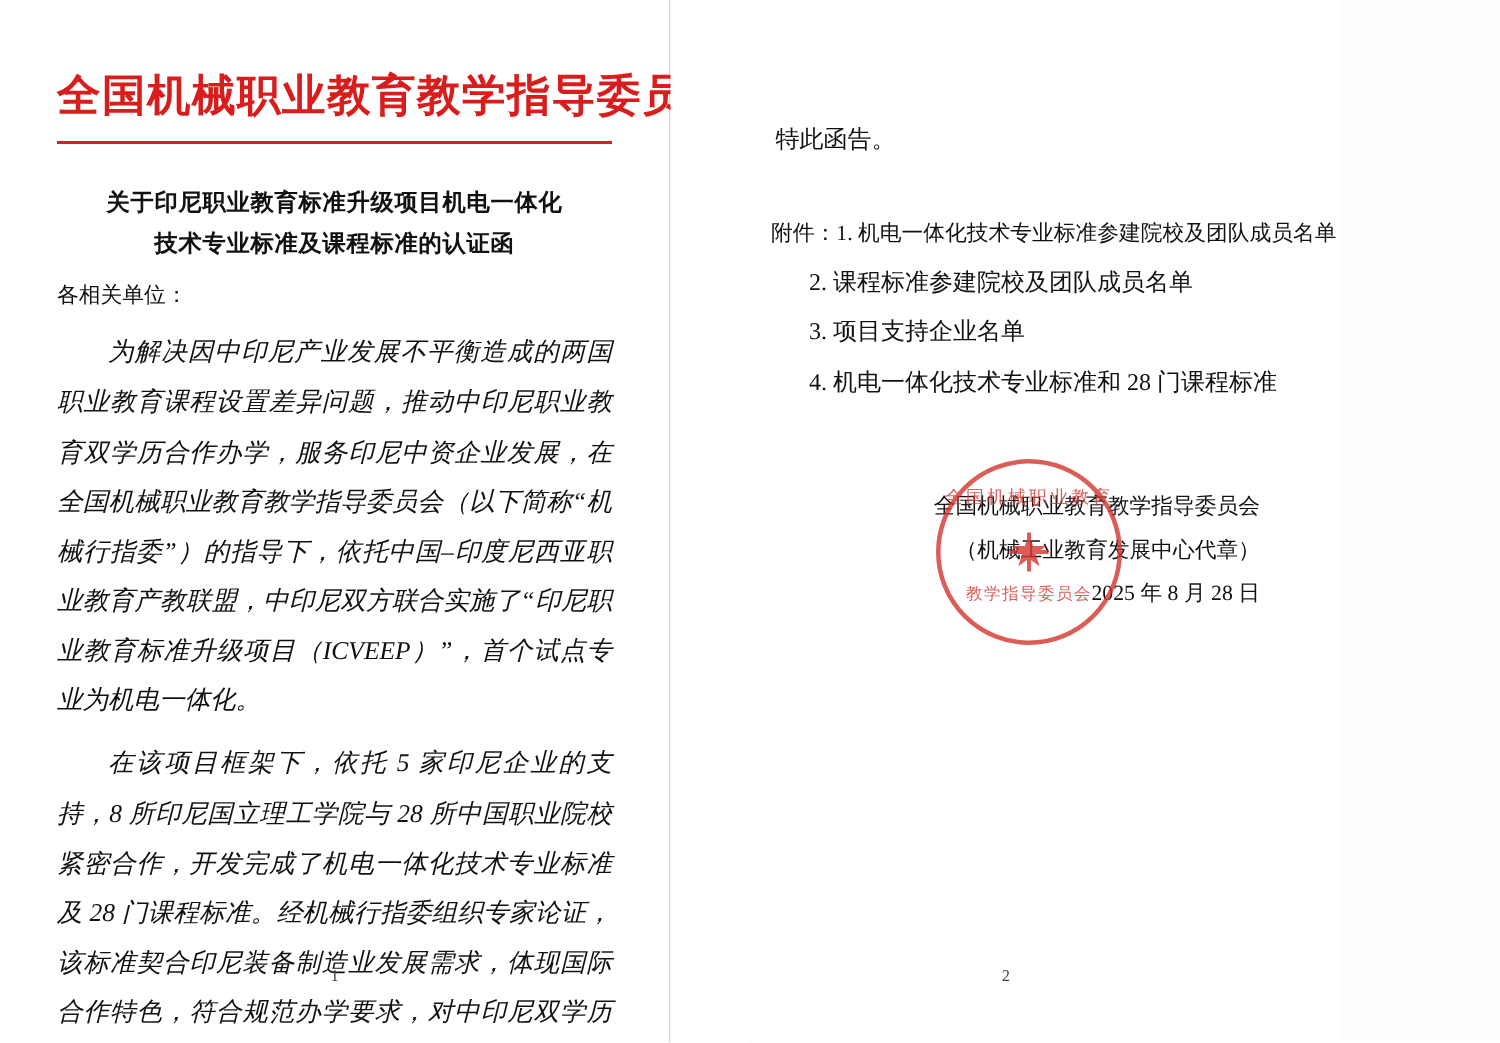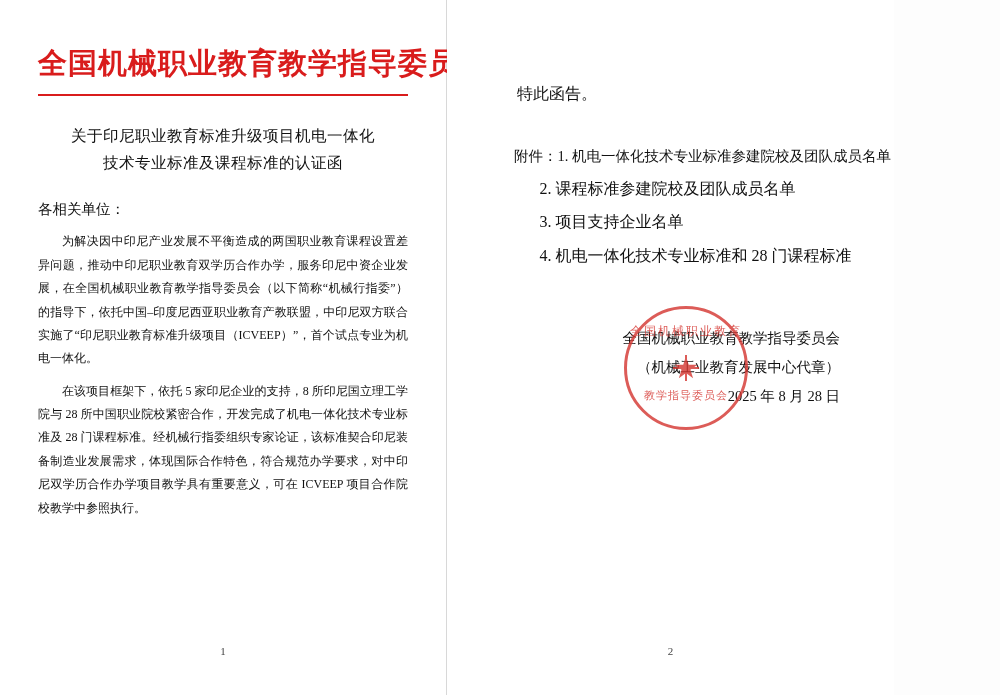--- a/index.html
+++ b/index.html
@@ -61,42 +61,43 @@
   .letterhead-rule {
     margin-top: 14px;
     height: 2px;
     background: #d91c1c;
   }
 
   
   .doc-title {
     margin-top: 26px;
     text-align: center;
-    font-weight: normal;
+    font-weight: bold;
     font-size: 15.5px;
     line-height: 1.75;
     letter-spacing: 0.5px;
   }
   .doc-title div {
     white-space: nowrap;
   }
 
   
   .salutation {
-    margin-top: 22px;
+    margin-top: 10px;
     font-size: 14.5px;
     line-height: 1.6;
   }
   .para {
     margin-top: 9px;
-    font-size: 12px;
+    font-size: 17px;
     line-height: 1.95;
     text-align: justify;
     text-justify: inter-ideograph;
     text-indent: 2em;
+    font-style: italic;
   }
 
   
   .rt-top {
     margin-top: 78px;
   }
   .rt-line {
     font-size: 16px;
     line-height: 1.95;
     text-indent: 2em;

